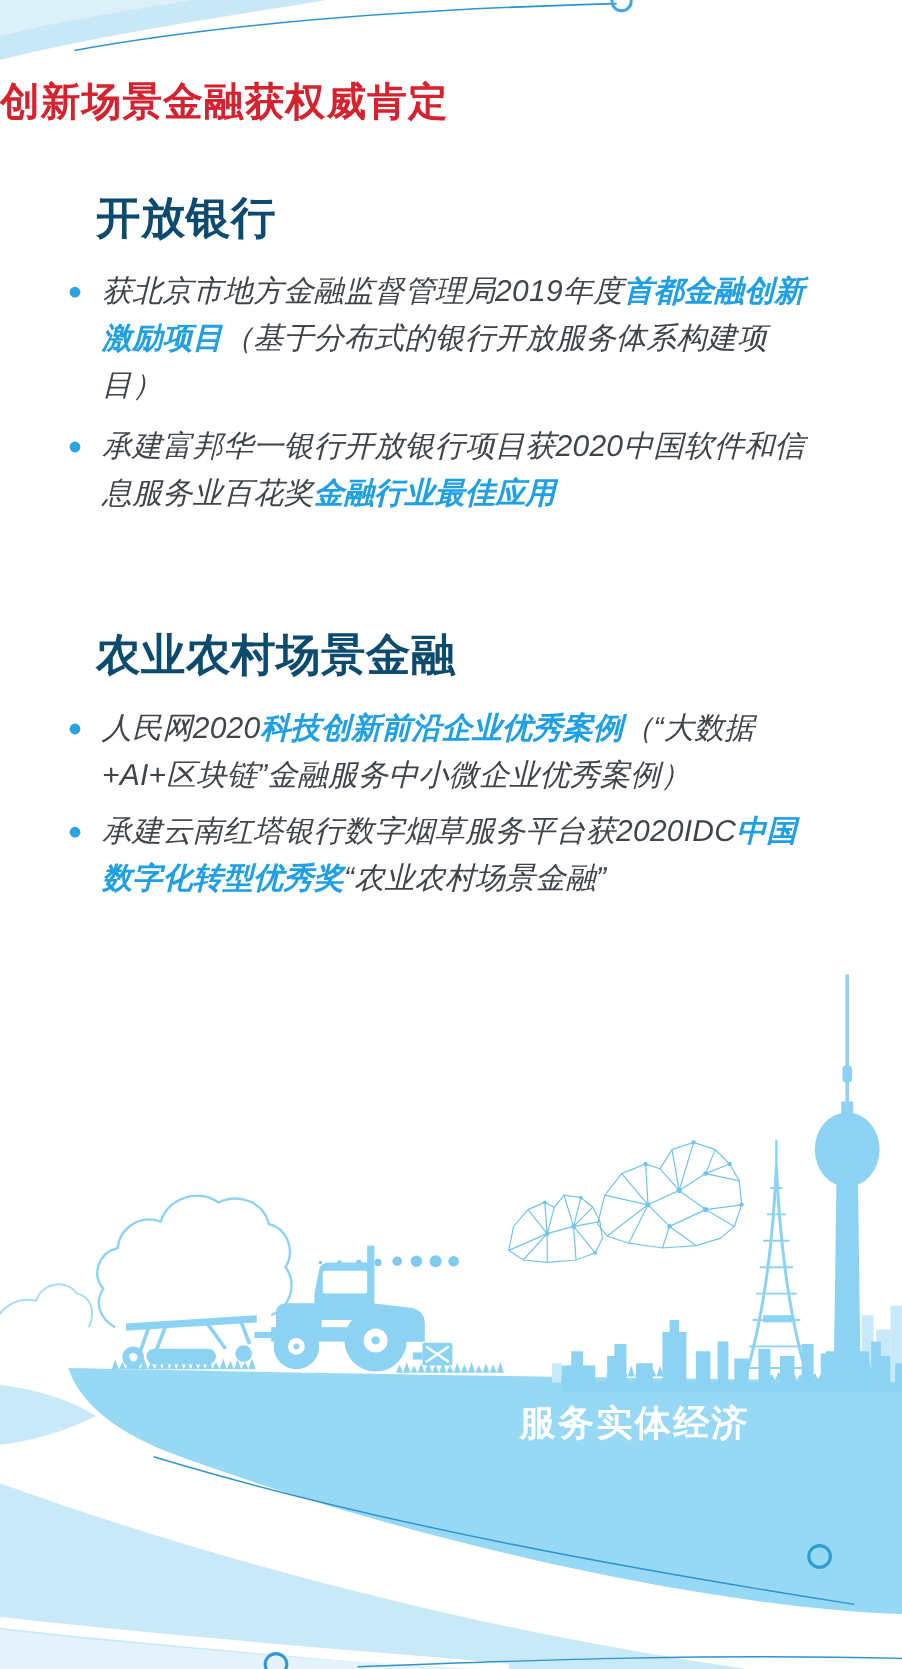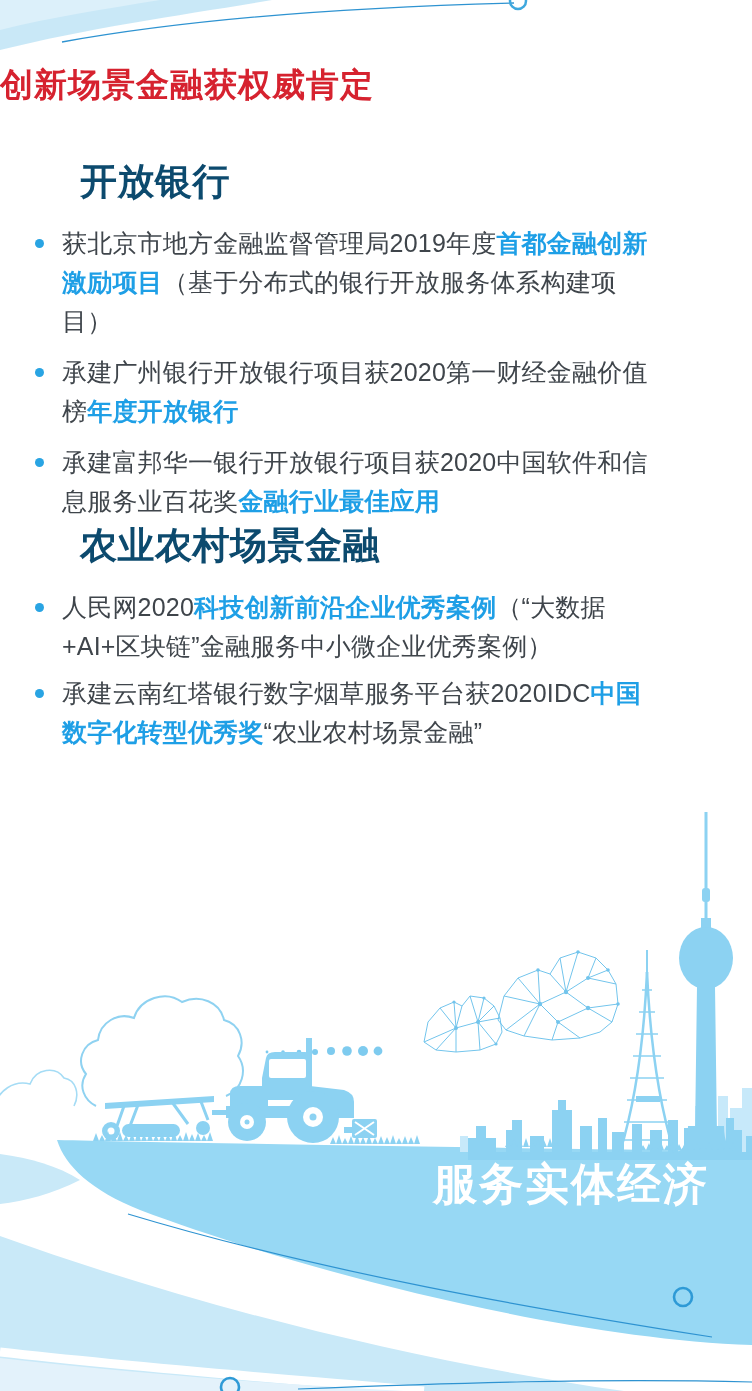--- a/index.html
+++ b/index.html
@@ -23,42 +23,42 @@
 
   
   .section-heading {
     position:absolute; left:48px;
     font-size:37px; font-weight:700; color:#0c4a6e;
     letter-spacing:0.5px; line-height:44px;margin-left:32px;
   }
   #heading-1 { top:160px; }
   #heading-2 { top:524px; }
 
-  .award-list { position:absolute; left:32px; width:618px; }
+  .award-list { position:absolute; left:55px; width:618px;font-style:italic; }
   #list-1 { top:224px; }
   #list-2 { top:588px; }
 
   .award-item {
     position:relative; padding-left:30px; margin-bottom:12px;
     font-size:25px; line-height:39px; color:#3F454B; font-weight:500;
     letter-spacing:0.2px;
   }
   #list-2 .award-item { margin-bottom:8px; }
   .bullet-dot {
     position:absolute; left:3px; top:15px; width:9px; height:9px;
     border-radius:50%; background:#29A4E3;
   }
   .accent { color:#1E9FE6; font-weight:700; }
 
   
   .scene { position:absolute; left:0; top:800px; }
   .footer-slogan {
     position:absolute; left:433px; top:1166px; width:300px;
-    font-size:44px; font-weight:800; color:#ffffff;
-    letter-spacing:2px; line-height:42px;font-family:Liberation Mono, monospace;
+    font-size:30px; font-weight:800; color:#ffffff;
+    letter-spacing:2px; line-height:42px;
   }
 </style>
 </head>
 <body>
 
 <div class="poster">
 
   <svg class="top-decor" width="752" height="62" viewBox="0 0 752 62">
     <path d="M0,0 L272,0 C190,14 92,27 0,50 Z" fill="#BFE4F6" opacity="0.85"></path>
     <path d="M0,0 L160,0 C105,9 52,17 0,30 Z" fill="#DCF0FA"></path>
@@ -67,24 +67,20 @@
   </svg>
 
   <div class="page-title">创新场景金融获权威肯定</div>
 
   <div class="section-heading" id="heading-1">开放银行</div>
 
   <div class="award-list" id="list-1">
     <div class="award-item">
       <span class="bullet-dot"></span>
       <span>获北京市地方金融监督管理局2019年度</span><span class="accent">首都金融创新激励项目</span><span>（基于分布式的银行开放服务体系构建项目）</span>
-    </div>
-    <div class="award-item">
-      <span class="bullet-dot"></span>
-      <span>承建广州银行开放银行项目获2020第一财经金融价值榜</span><span class="accent">年度开放银行</span>
     </div>
     <div class="award-item">
       <span class="bullet-dot"></span>
       <span>承建富邦华一银行开放银行项目获2020中国软件和信息服务业百花奖</span><span class="accent">金融行业最佳应用</span>
     </div>
   </div>
 
   <div class="section-heading" id="heading-2">农业农村场景金融</div>
 
   <div class="award-list" id="list-2">

